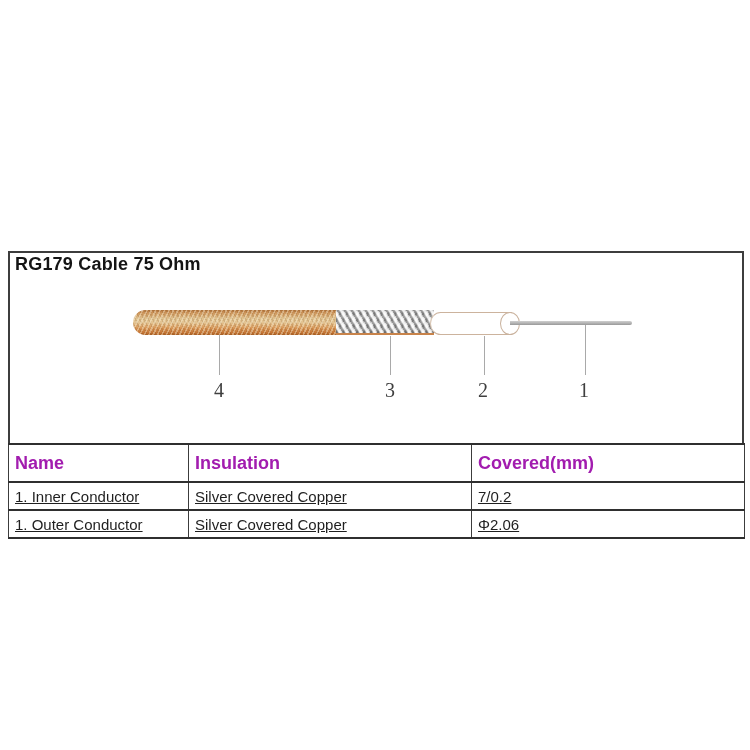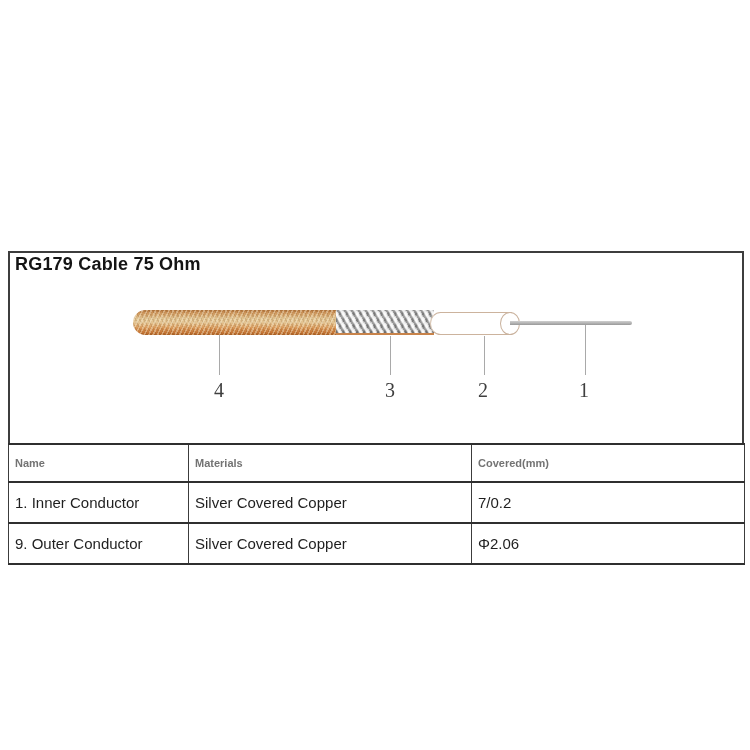--- a/index.html
+++ b/index.html
@@ -117,28 +117,29 @@
     border-left: 1px solid #3c3c3c;
     border-right: 1px solid #3c3c3c;
     padding: 0 4px 0 6px;
     vertical-align: middle;
     white-space: nowrap;
     overflow: hidden;
   }
   .spec-table th {
     height: 38px;
     text-align: left;
-    font-size: 11px;
+    font-size: 18px;
     font-weight: bold;
-    color: #737373;
+    color: #a21caf;
   }
   .spec-table td {
-    height: 41px;
+    height: 28px;
     font-size: 15px;
     color: #1f1f1f;
+    text-decoration: underline;
   }
   .col-name { width: 180px; }
   .col-materials { width: 283px; }
   .col-diameter { width: 273px; }
 </style>
 </head>
 <body>
 
 <div class="canvas">
 
@@ -166,31 +167,31 @@
 
   <table class="spec-table">
     <colgroup>
       <col class="col-name">
       <col class="col-materials">
       <col class="col-diameter">
     </colgroup>
     <thead>
       <tr>
         <th>Name</th>
-        <th>Materials</th>
+        <th>Insulation</th>
         <th>Covered(mm)</th>
       </tr>
     </thead>
     <tbody>
       <tr>
         <td>1. Inner Conductor</td>
         <td>Silver Covered Copper</td>
         <td>7/0.2</td>
       </tr>
       <tr>
-        <td>9. Outer Conductor</td>
+        <td>1. Outer Conductor</td>
         <td>Silver Covered Copper</td>
         <td>Φ2.06</td>
       </tr>
     </tbody>
   </table>
 
 </div>
 
 </body></html>

